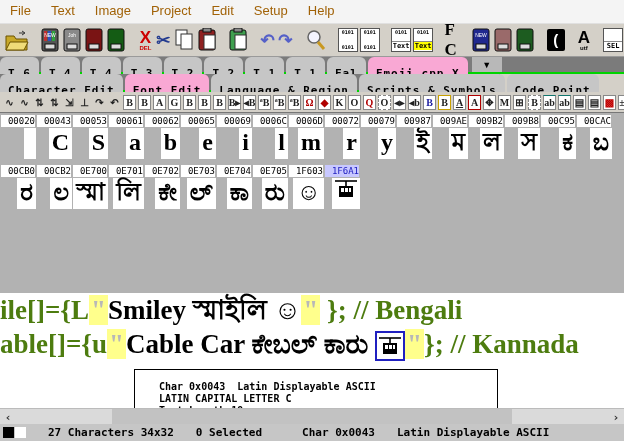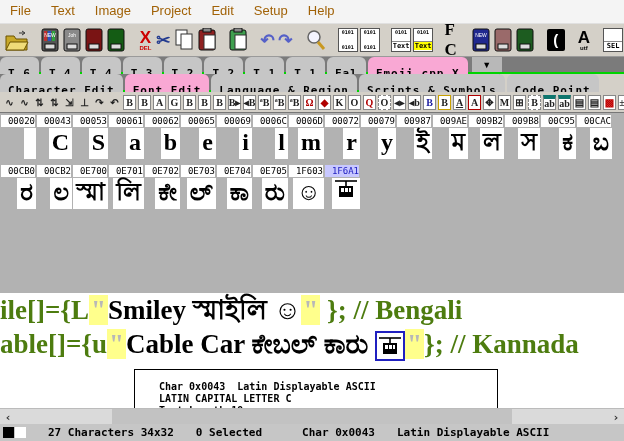--- a/index.html
+++ b/index.html
@@ -63,21 +63,21 @@
     background:#d4d0c8; display:flex; align-items:center; padding-left:2px;
     border-bottom:1px solid #777; overflow:hidden;
   }
   .gt-icon {
     min-width:13px; height:15px; margin:0 1px; font-size:10px; font-weight:bold;
     display:flex; align-items:center; justify-content:center;
     font-family:"Liberation Serif", serif; color:#222; white-space:nowrap;
   }
   .gt-box { background:#fff; border:1px solid #888; padding:0 1px; }
   .gt-dash { border-style:dashed; }
-  .gt-topline { border-top:4px solid #0f766e; }
+  .gt-topline { border-top:1px solid #0f766e; }
   
   #grid-panel {
     position:absolute; top:113px; left:0; width:624px; height:180px;
     background:#b2b2b2; overflow:hidden;
   }
   .grid-row { display:flex; align-items:flex-start; margin-top:2px; }
   .grid-cell { width:36px; flex:0 0 36px; text-align:right; cursor:default; }
   .cell-code {
     display:block; background:#fff; color:#000; font-family:"DejaVu Sans Mono", monospace;
     font-size:9px; line-height:12px; height:12px; margin:0 1px; letter-spacing:0;

